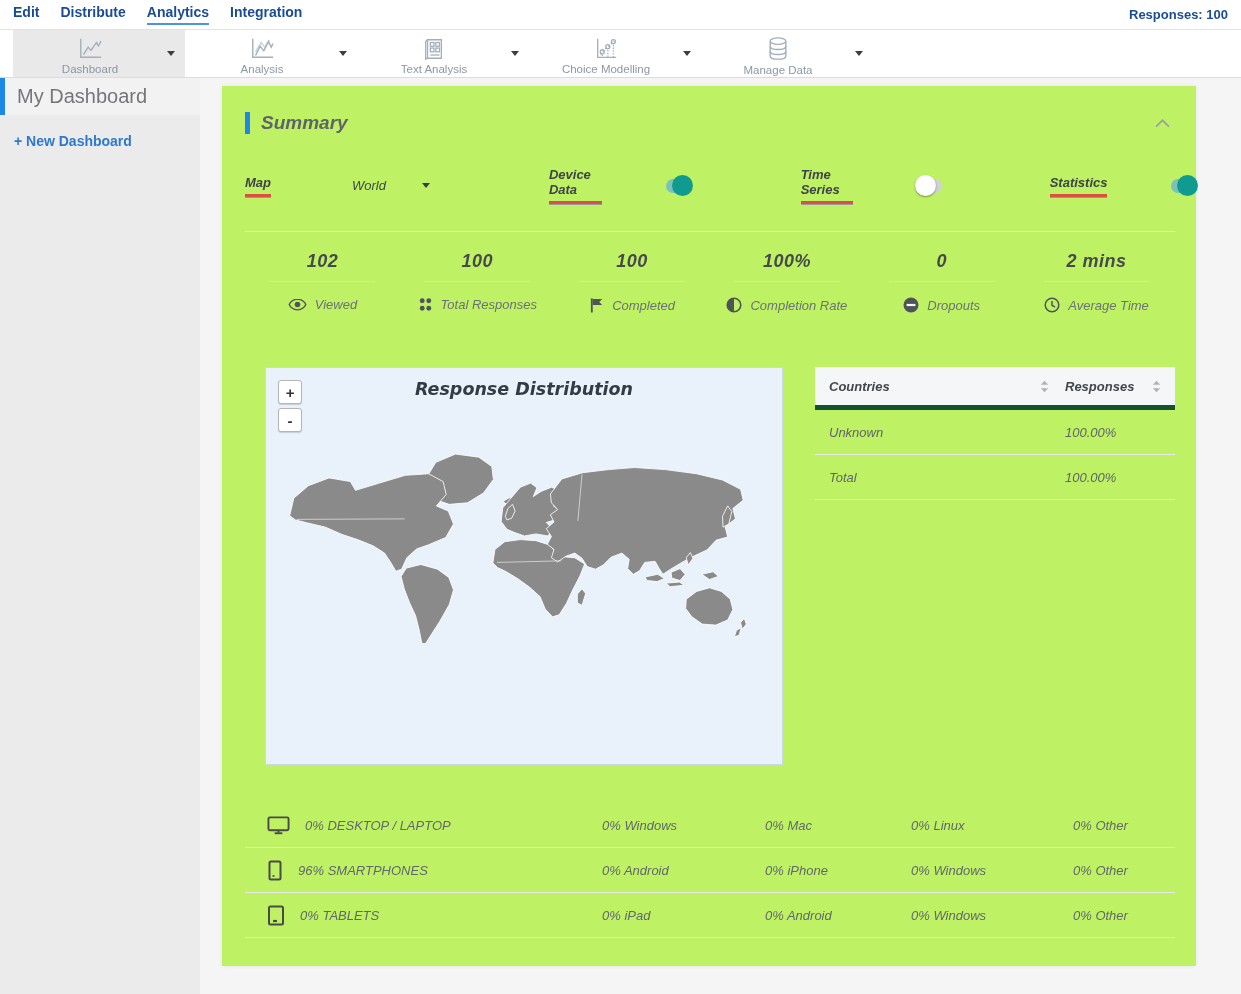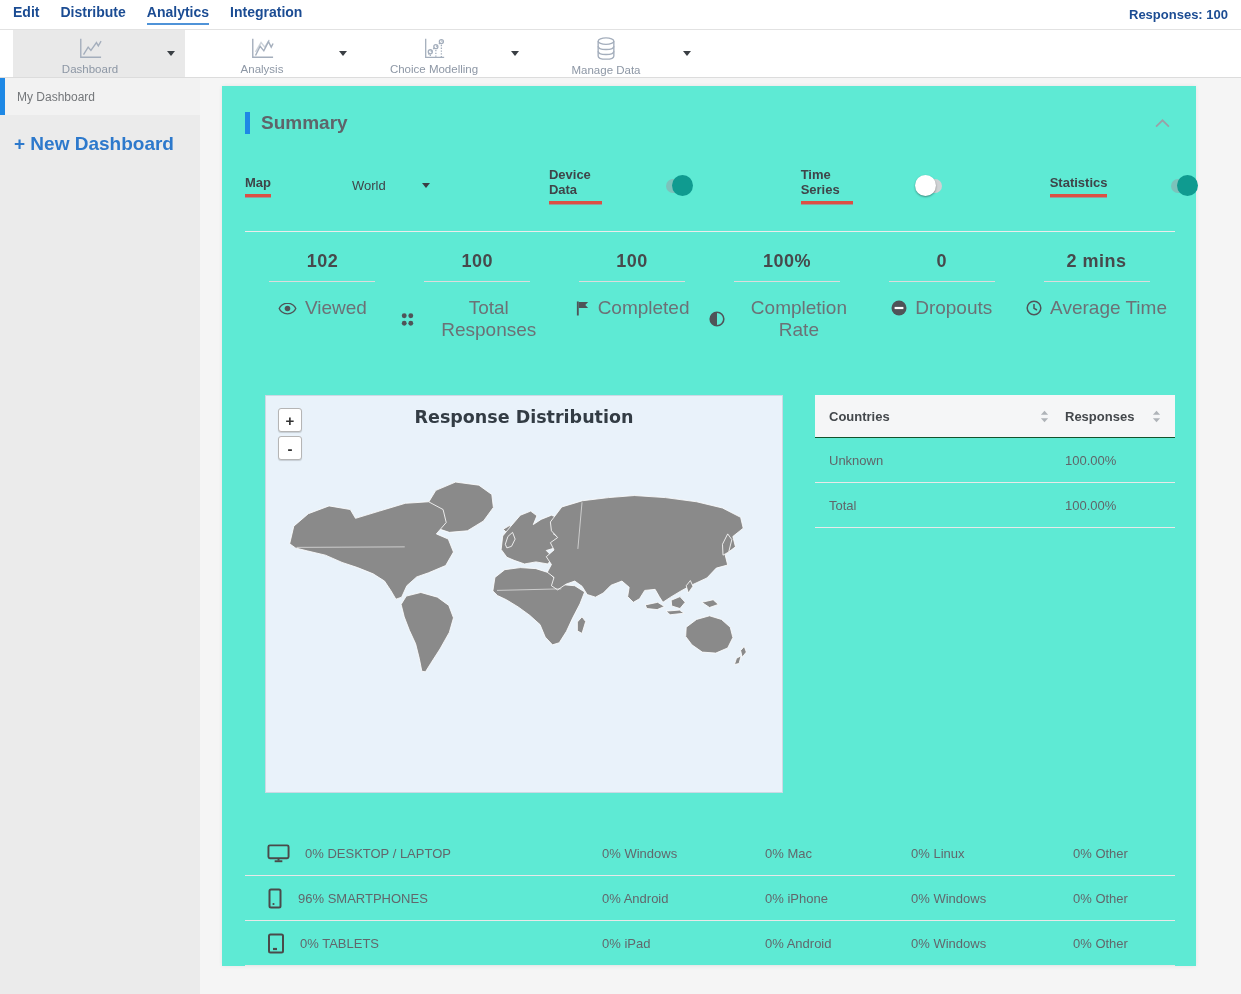--- a/index.html
+++ b/index.html
@@ -24,25 +24,25 @@
   .tb-label { font-size:11.5px; color:#8d97a5; }
   .tb-icon svg { display:block; }
   .caret { width:0; height:0; border-left:4px solid transparent; border-right:4px solid transparent;
     border-top:5px solid #3a3f44; margin-right:10px; }
 
   
   .workspace { display:flex; height:916px; }
   .sidebar { width:200px; background:#ebebeb; flex-shrink:0; }
   .sb-active { height:37px; background:#f2f2f2; display:flex; align-items:center; cursor:pointer; }
   .sb-bar { width:5px; height:100%; background:var(--accent_blue); margin-right:12px; flex-shrink:0; }
-  .sb-active-label { font-size:12px; color:#74777a; }
-  .sb-new { margin:18px 0 0 14px; font-size:19px; font-weight:bold; color:var(--link_blue); cursor:pointer; }
+  .sb-active-label { font-size:20px; color:#74777a; }
+  .sb-new { margin:18px 0 0 14px; font-size:14px; font-weight:bold; color:var(--link_blue); cursor:pointer; }
 
   .main { flex:1; padding:8px 45px 0 22px; }
-  .panel { width:974px; height:880px; background:#5eead4; box-shadow:0 0 4px rgba(0,0,0,.07); position:relative; }
+  .panel { width:974px; height:880px; background:#bef264; box-shadow:0 0 4px rgba(0,0,0,.07); position:relative;font-style:italic; }
 
   
   .panel-header { display:flex; align-items:center; padding:24px 22px 0 23px; }
   .accent-bar { width:5px; height:22px; background:var(--accent_blue); margin-right:11px; }
   .panel-title { font-size:19px; font-weight:bold; color:#5f646a; flex:1; }
   .collapse-btn { cursor:pointer; padding:4px; }
 
   
   .controls { display:flex; align-items:center; padding:31px 0 0 23px;gap:48px; }
   .ctl-label { font-size:13px; font-weight:bold; color:#3f4449; padding-bottom:4px;
@@ -59,39 +59,39 @@
   .toggle.on .knob { left:auto; right:-2px; background:var(--toggle_teal); box-shadow:none; }
 
   .divider { height:1px; background:#ececec; margin:27px 21px 0 23px; }
 
   
   .stats { display:flex; padding:19px 22px 0 23px; }
   .stat { flex:1; text-align:center; }
   .stat-value { font-size:18px; font-weight:bold; color:#47494c; letter-spacing:.5px; }
   .stat-hr { width:106px; margin:9px auto 0; border-top:1px solid #dcdcdc; }
   .stat-foot { margin-top:15px; display:flex; align-items:center; justify-content:center; gap:8px; }
-  .stat-label { font-size:19px; color:#6c7176; }
+  .stat-label { font-size:13px; color:#6c7176; }
   .stat-icon svg { display:block; }
 
   
   .map-section { display:flex; gap:32px; margin:54px 21px 0 43px; }
   .map-panel { width:518px; height:398px; background:#e9f2fa; border:1px solid #ccd9e4;
     position:relative; flex-shrink:0; }
   .map-title { position:absolute; top:11px; left:0; width:100%; text-align:center;
     font-family:"DejaVu Sans", sans-serif; font-weight:bold; font-size:17.5px; color:#333c44; }
   .zoom-btn { position:absolute; left:12px; width:24px; height:24px; background:#fff;
     border:1px solid #b5b5b5; border-radius:3px; box-shadow:0 1px 1px rgba(0,0,0,.15);
     font-size:15px; font-weight:bold; color:#333; display:flex; align-items:center;
     justify-content:center; cursor:pointer; }
   .zoom-in { top:12px; } .zoom-out { top:40px; }
   .world-svg { position:absolute; left:5px; top:70px; width:508px; }
 
   .countries-table { flex:1; }
   .ct-header { height:43px; background:#f5f6f7; display:flex; align-items:center;
-    padding:0 14px; border-bottom:1px solid #14532d; }
+    padding:0 14px; border-bottom:5px solid #14532d; }
   .ct-header .hname { font-size:13px; font-weight:bold; color:#43474b; }
   .ct-head-left { flex:1; display:flex; align-items:center; justify-content:space-between; padding-right:16px; }
   .ct-head-right { width:96px; display:flex; align-items:center; justify-content:space-between; }
   .sort-icon { cursor:pointer; display:flex; }
   .ct-row { height:45px; display:flex; align-items:center; padding:0 14px;
     border-bottom:1px solid #e9e9e9; font-size:13px; color:#606569; }
   .ct-row .cname { flex:1; padding-right:16px; }
   .ct-row .cval { width:96px; }
 
   
@@ -131,20 +131,37 @@
   <div class="tb-item">
     <div class="tb-center">
       <span class="tb-icon">
         <svg width="28" height="24" viewBox="0 0 30 26" fill="none" stroke="#a4aebc" stroke-width="1.5">
           <path d="M5,2 V22 H27"></path>
             <path d="M8,20 L13,10 L17,15 L22,5 L25,11 L27,7"></path>
             <path d="M8,16 L14,6 L18,11 L23,3" opacity=".55"></path>
         </svg>
       </span>
       <span class="tb-label">Analysis</span>
+    </div>
+    <span class="caret"></span>
+  </div>
+  <div class="tb-item">
+    <div class="tb-center">
+      <span class="tb-icon">
+        <svg width="24" height="24" viewBox="0 0 26 26" fill="none" stroke="#a4aebc" stroke-width="1.4">
+          <path d="M6,3 H21 V23 H6 Z"></path>
+            <path d="M6,3 L4,5 V24 L6,23"></path>
+          <rect x="9" y="6" width="4" height="4"></rect>
+            <rect x="15" y="6" width="4" height="4"></rect>
+          <rect x="9" y="12" width="4" height="4"></rect>
+            <rect x="15" y="12" width="4" height="4"></rect>
+          <path d="M9,19.5 H19"></path>
+        </svg>
+      </span>
+      <span class="tb-label">Text Analysis</span>
     </div>
     <span class="caret"></span>
   </div>
   <div class="tb-item">
     <div class="tb-center">
       <span class="tb-icon">
         <svg width="26" height="24" viewBox="0 0 28 26" fill="none" stroke="#a4aebc" stroke-width="1.4">
           <path d="M5,2 V22 H25"></path>
           <path d="M8,19 L13,13 L18,9 L23,4" stroke-dasharray="2,2"></path>
           <circle cx="10" cy="16" r="2.2"></circle>

